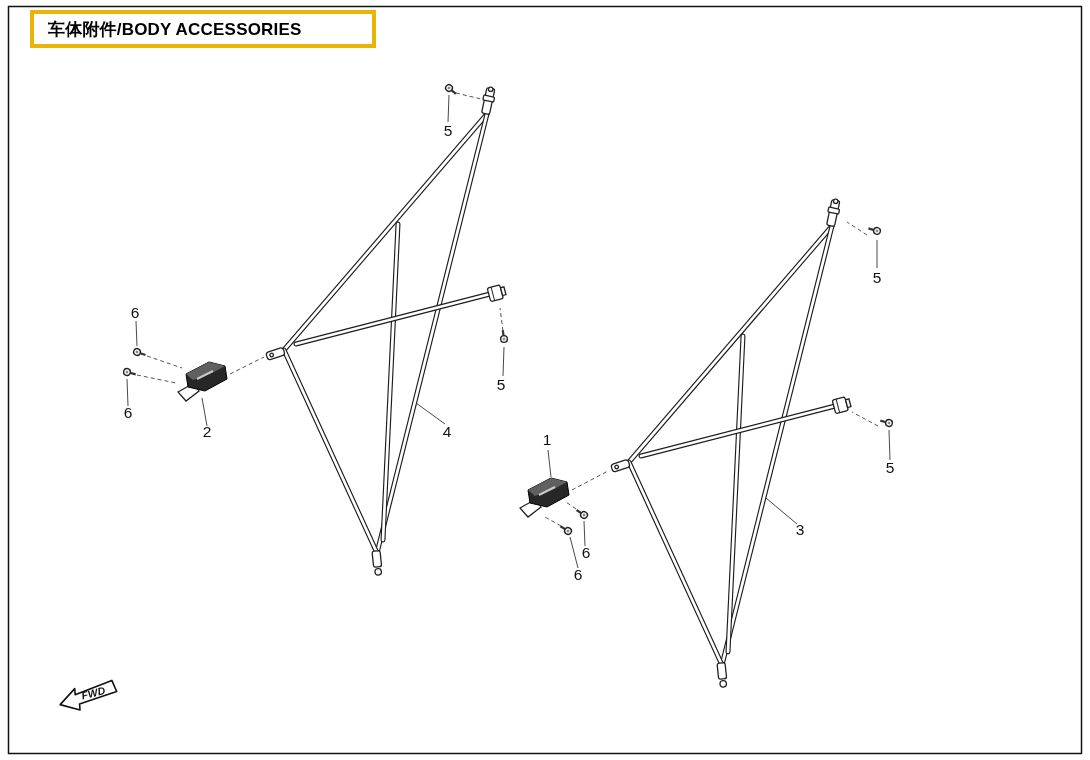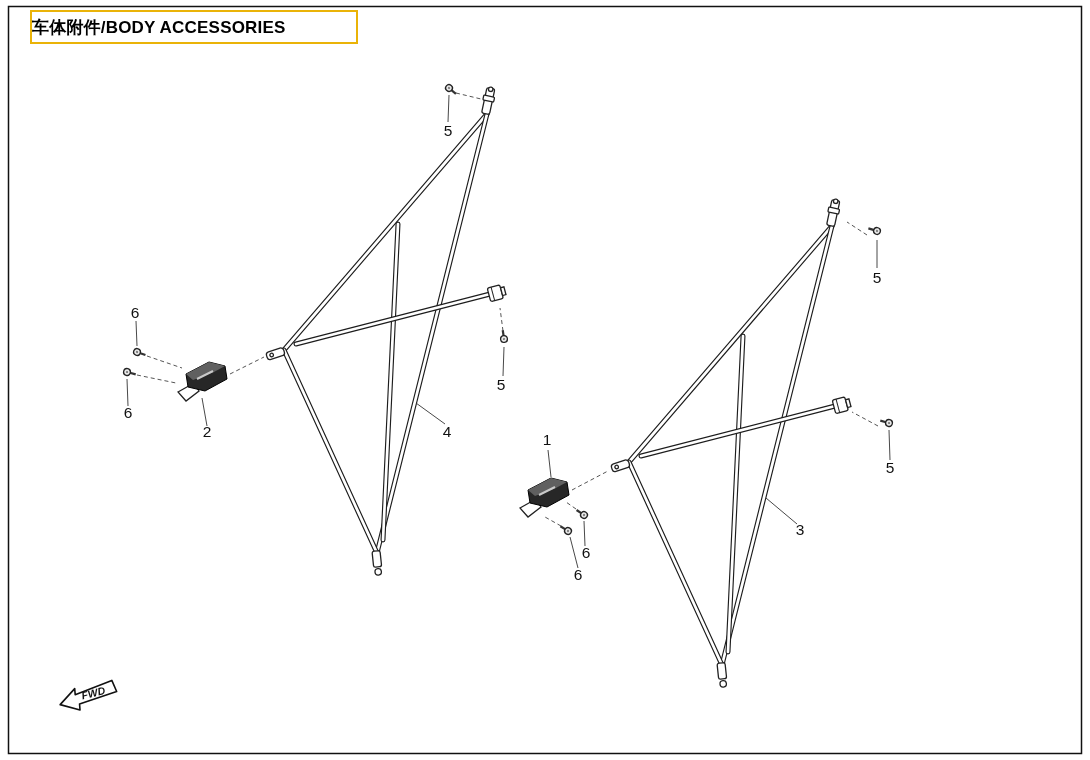--- a/index.html
+++ b/index.html
@@ -1,21 +1,21 @@
 <!DOCTYPE html>
 <html><head>
 <meta charset="utf-8">
 <style>
   html,body{margin:0;padding:0;background:#ffffff;}
   body{font-family:"Liberation Sans","DejaVu Sans",sans-serif;}
   #page{position:relative;width:1090px;height:760px;background:#ffffff;overflow:hidden;}
   .title-box{
     position:absolute;left:30px;top:10px;width:324px;height:30px;
-    border:2px solid #eab308;background:#fff;display:flex;align-items:center;
-    font-weight:bold;font-size:17px;color:#000;letter-spacing:.2px;
+    border:4px solid #eab308;background:#fff;display:flex;align-items:center;
+    padding-left:14px;font-weight:bold;font-size:17px;color:#000;letter-spacing:.2px;
   }
   svg{position:absolute;left:0;top:0;}
   .tube-o{stroke:#1d1d1d;stroke-width:5;fill:none;stroke-linecap:round;}
   .tube-i{stroke:#ffffff;stroke-width:2.7;fill:none;stroke-linecap:round;}
   .dash{stroke:#555;stroke-width:1;stroke-dasharray:4 3;fill:none;}
   .leader{stroke:#333;stroke-width:0.9;fill:none;}
   .callout{font-size:15.5px;fill:#111;text-anchor:middle;font-weight:normal;}
   .hw{fill:#fff;stroke:#222;stroke-width:1.3;}
 </style>
 </head>

